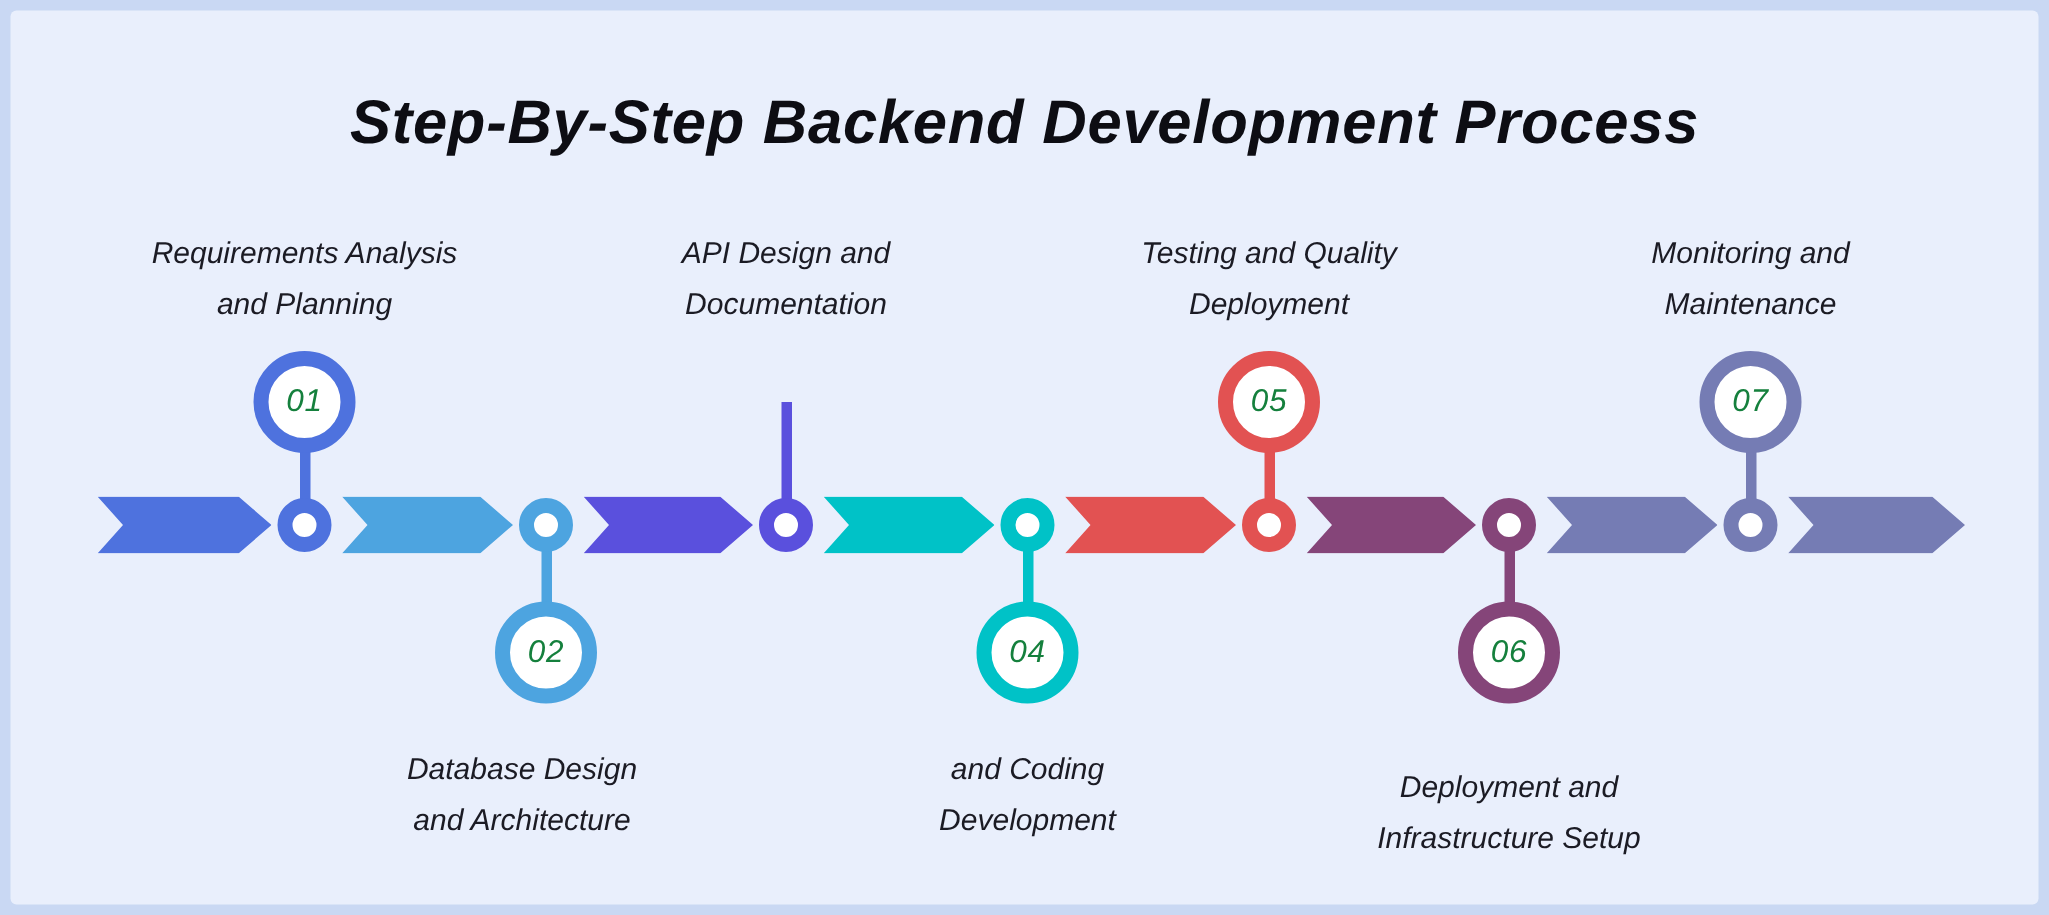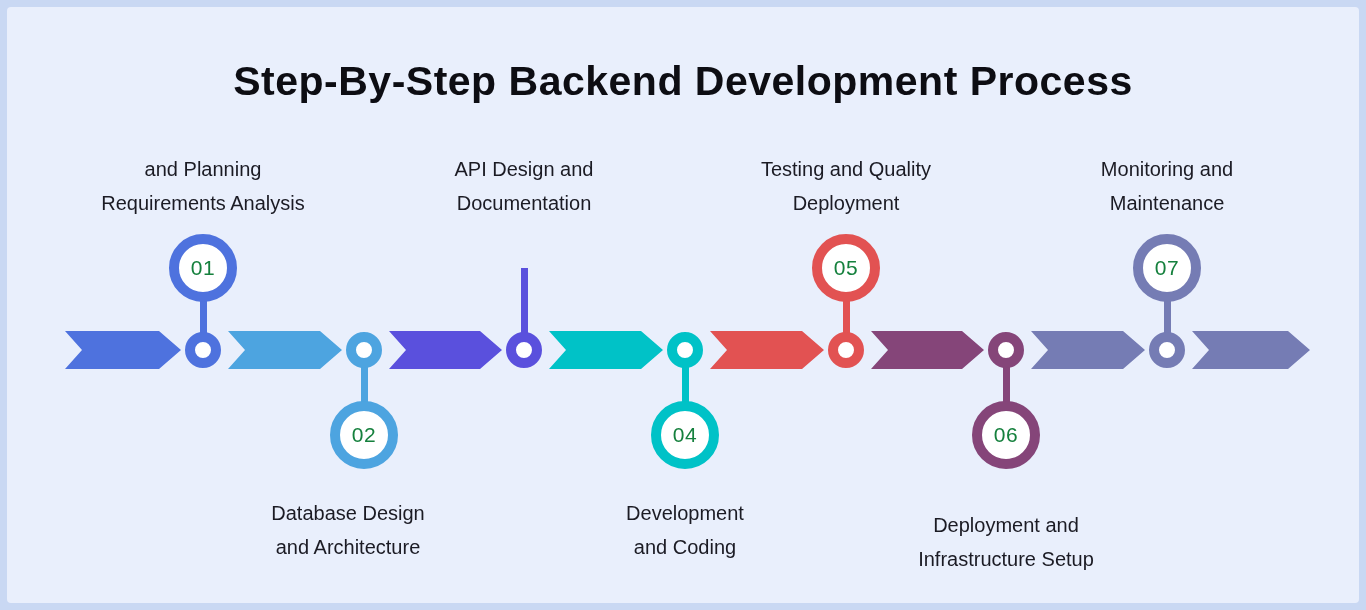--- a/index.html
+++ b/index.html
@@ -8,20 +8,21 @@
     width: 1366px;
     height: 610px;
     overflow: hidden;
     font-family: "Liberation Sans", sans-serif;
   }
   .canvas {
     position: relative;
     width: 1366px;
     height: 610px;
     background: #c9d8f3;
+    font-style: italic;
   }
   .panel {
     position: absolute;
     left: 7px; top: 7px; right: 7px; bottom: 7px;
     background: #e9effc;
     border-radius: 4px;
   }
   .title {
     position: absolute;
     left: 0; top: 58px;
@@ -99,22 +100,22 @@
       <div class="arrow" style="left: 710px; width: 114px; background: rgb(226, 82, 82);"></div>
       <div class="arrow" style="left: 871px; width: 113px; background: rgb(133, 69, 121);"></div>
       <div class="arrow" style="left: 1031px; width: 114px; background: rgb(117, 124, 180);"></div>
       <div class="arrow" style="left: 1192px; width: 118px; background: rgb(117, 124, 180);"></div>
       <div class="stem" style="left: 199.5px; top: 268px; height: 82px; background: rgb(78, 114, 222);"></div>
       <div class="node-small" style="left: 185px; border-color: rgb(78, 114, 222);"></div>
       <div class="node-big" style="left: 169px; top: 234px; border-color: rgb(78, 114, 222);">
         <span class="step-num">01</span>
       </div>
       <div class="step-label" style="left: 33px; top: 152px;">
+        <div>Requirements Analysis</div>
         <div>and Planning</div>
-        <div>Requirements Analysis</div>
       </div>
       <div class="stem" style="left: 360.5px; top: 350px; height: 85px; background: rgb(77, 164, 224);"></div>
       <div class="node-small" style="left: 346px; border-color: rgb(77, 164, 224);"></div>
       <div class="node-big" style="left: 330px; top: 401px; border-color: rgb(77, 164, 224);">
         <span class="step-num">02</span>
       </div>
       <div class="step-label" style="left: 178px; top: 496px;">
         <div>Database Design</div>
         <div>and Architecture</div>
       </div>
@@ -123,22 +124,22 @@
       <div class="step-label" style="left: 354px; top: 152px;">
         <div>API Design and</div>
         <div>Documentation</div>
       </div>
       <div class="stem" style="left: 681.5px; top: 350px; height: 85px; background: rgb(0, 194, 199);"></div>
       <div class="node-small" style="left: 667px; border-color: rgb(0, 194, 199);"></div>
       <div class="node-big" style="left: 651px; top: 401px; border-color: rgb(0, 194, 199);">
         <span class="step-num">04</span>
       </div>
       <div class="step-label" style="left: 515px; top: 496px;">
+        <div>and Coding</div>
         <div>Development</div>
-        <div>and Coding</div>
       </div>
       <div class="stem" style="left: 842.5px; top: 268px; height: 82px; background: rgb(226, 82, 82);"></div>
       <div class="node-small" style="left: 828px; border-color: rgb(226, 82, 82);"></div>
       <div class="node-big" style="left: 812px; top: 234px; border-color: rgb(226, 82, 82);">
         <span class="step-num">05</span>
       </div>
       <div class="step-label" style="left: 676px; top: 152px;">
         <div>Testing and Quality</div>
         <div>Deployment</div>
       </div>

